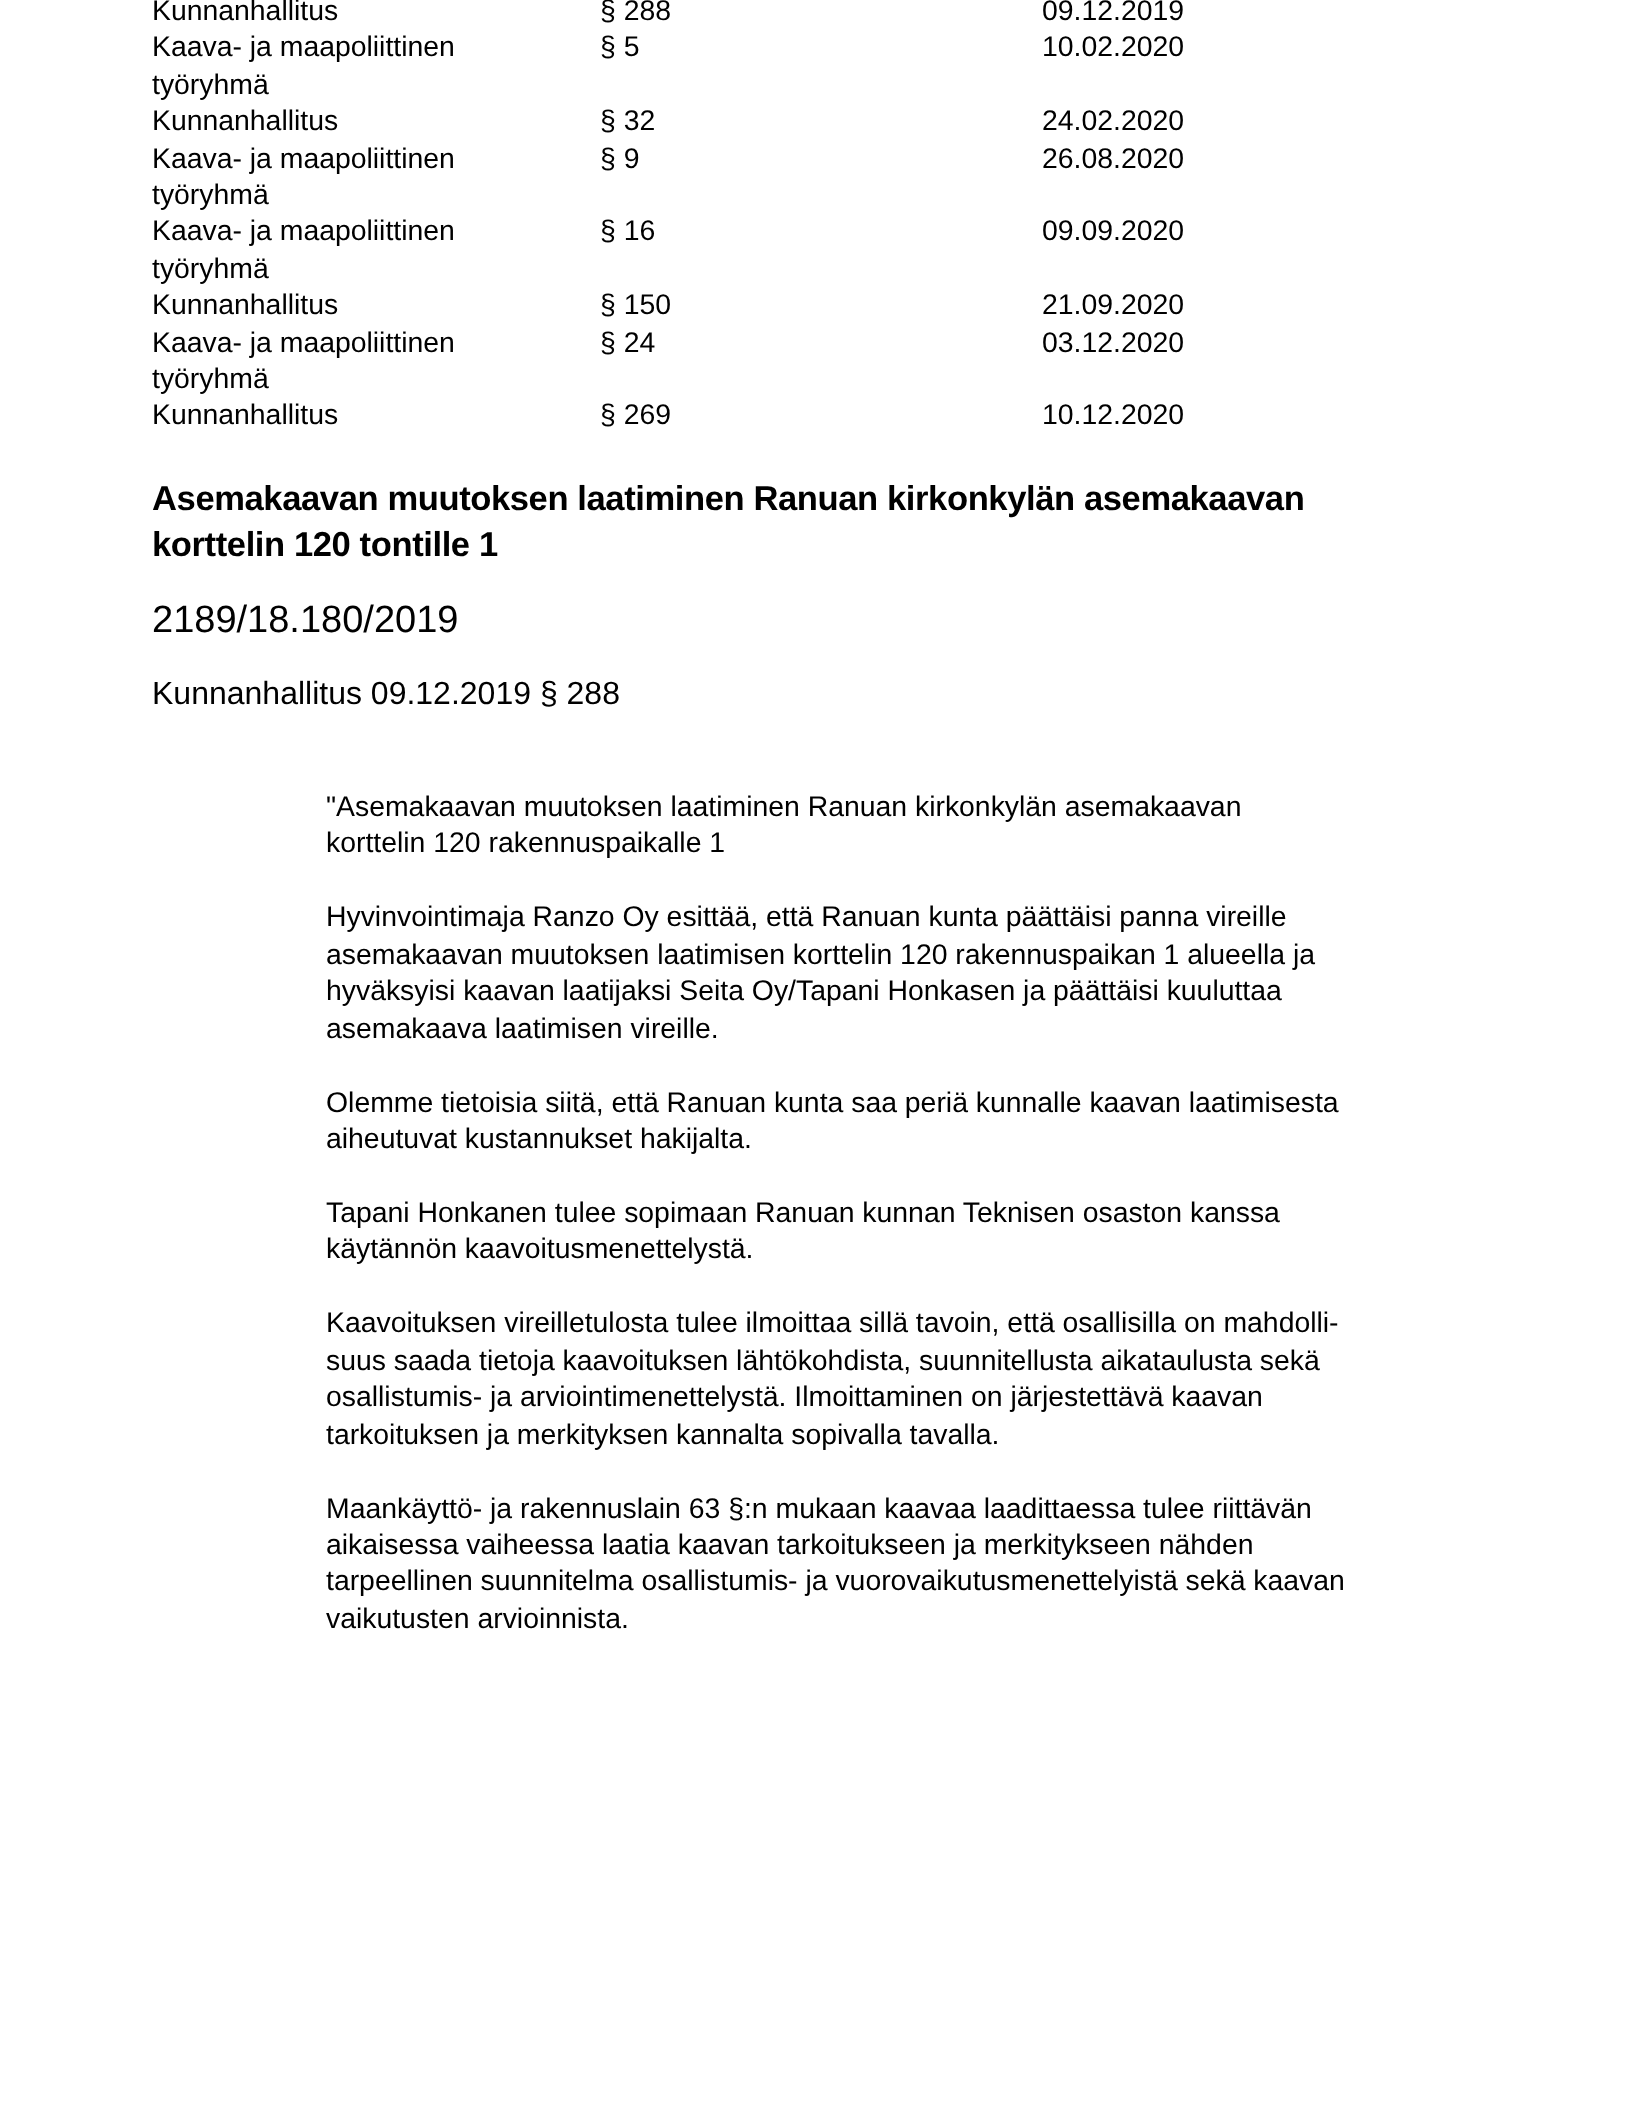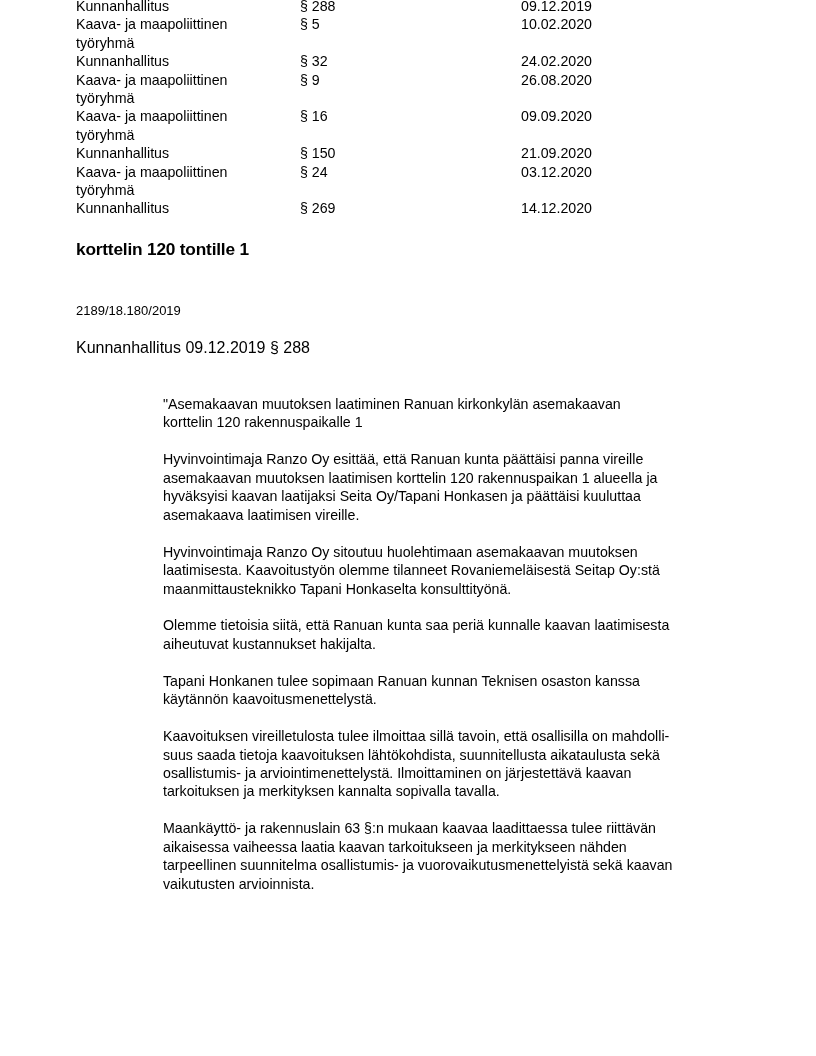--- a/index.html
+++ b/index.html
@@ -6,21 +6,21 @@
   body { width: 816px; height: 1056px; position: relative; overflow: hidden;
          font-family: "Liberation Sans", sans-serif; color: #000; }
   .page { position: absolute; left: 0; top: 0; width: 710px; height: 1056px; }
   .tbl { position: absolute; left: 76px; top: -3px; width: 560px; }
   .row { position: relative; font-size: 14.2px; line-height: 18.4px; }
   .row .c1 { display: inline-block; width: 224px; vertical-align: top; }
   .row .c2 { position: absolute; left: 224px; top: 0; }
   .row .c3 { position: absolute; left: 445px; top: 0; }
   .title { position: absolute; left: 76px; top: 238px; width: 700px;
            font-size: 17.3px; font-weight: bold; line-height: 22.5px; letter-spacing: -0.2px; }
-  .ref { position: absolute; left: 76px; top: 302px; font-size: 13px; line-height: 18px; }
+  .ref { position: absolute; left: 76px; top: 302px; font-size: 19px; line-height: 18px; }
   .meeting { position: absolute; left: 76px; top: 339px; font-size: 16px; line-height: 18px; }
   .body { position: absolute; left: 163px; top: 395px; width: 600px; }
   .para { font-size: 14.2px; line-height: 18.45px; margin: 0 0 18.45px 0; white-space: pre-line; }
 </style>
 </head>
 <body>
 
 <div class="page">
 
   <div class="tbl">
@@ -59,41 +59,39 @@
     </div>
     <div class="row">
       <span class="c1" style="white-space:pre-line">Kaava- ja maapoliittinen
 työryhmä</span>
       <span class="c2">§ 24</span>
       <span class="c3">03.12.2020</span>
     </div>
     <div class="row">
       <span class="c1">Kunnanhallitus</span>
       <span class="c2">§ 269</span>
-      <span class="c3">14.12.2020</span>
+      <span class="c3">10.12.2020</span>
     </div>
   </div>
 
   <div class="title">
+    <div>Asemakaavan muutoksen laatiminen Ranuan kirkonkylän asemakaavan</div>
     <div>korttelin 120 tontille 1</div>
   </div>
 
   <div class="ref">2189/18.180/2019</div>
   <div class="meeting">Kunnanhallitus 09.12.2019 § 288</div>
 
   <div class="body">
     <p class="para">"Asemakaavan muutoksen laatiminen Ranuan kirkonkylän asemakaavan
 korttelin 120 rakennuspaikalle 1</p>
     <p class="para">Hyvinvointimaja Ranzo Oy esittää, että Ranuan kunta päättäisi panna vireille
 asemakaavan muutoksen laatimisen korttelin 120 rakennuspaikan 1 alueella ja
 hyväksyisi kaavan laatijaksi Seita Oy/Tapani Honkasen ja päättäisi kuuluttaa
 asemakaava laatimisen vireille.</p>
-    <p class="para">Hyvinvointimaja Ranzo Oy sitoutuu huolehtimaan asemakaavan muutoksen
-laatimisesta. Kaavoitustyön olemme tilanneet Rovaniemeläisestä Seitap Oy:stä
-maanmittausteknikko Tapani Honkaselta konsulttityönä.</p>
     <p class="para">Olemme tietoisia siitä, että Ranuan kunta saa periä kunnalle kaavan laatimisesta
  aiheutuvat kustannukset hakijalta.</p>
     <p class="para">Tapani Honkanen tulee sopimaan Ranuan kunnan Teknisen osaston kanssa
 käytännön kaavoitusmenettelystä.</p>
     <p class="para">Kaavoituksen vireilletulosta tulee ilmoittaa sillä tavoin, että osallisilla on mahdolli-
 suus saada tietoja kaavoituksen lähtökohdista, suunnitellusta aikataulusta sekä
 osallistumis- ja arviointimenettelystä. Ilmoittaminen on järjestettävä kaavan
 tarkoituksen ja merkityksen kannalta sopivalla tavalla.</p>
     <p class="para">Maankäyttö- ja rakennuslain 63 §:n mukaan kaavaa laadittaessa tulee riittävän
 aikaisessa vaiheessa laatia kaavan tarkoitukseen ja merkitykseen nähden

